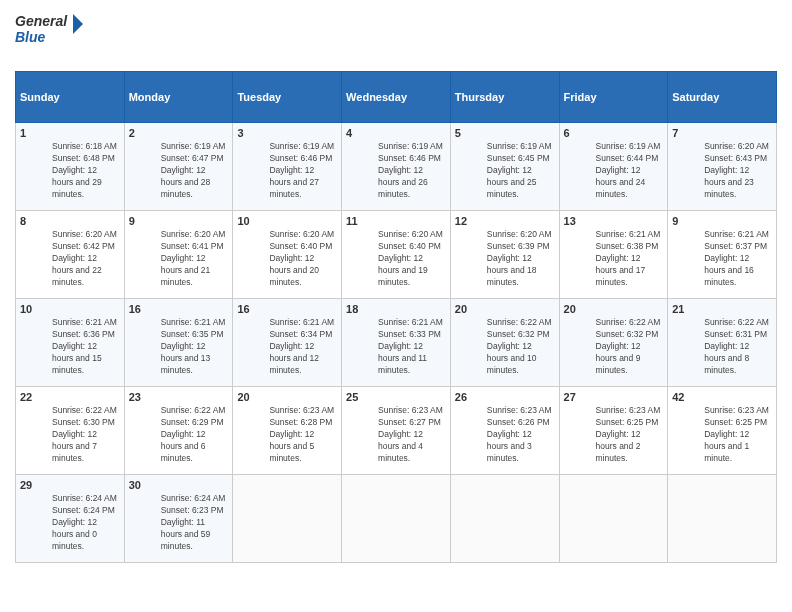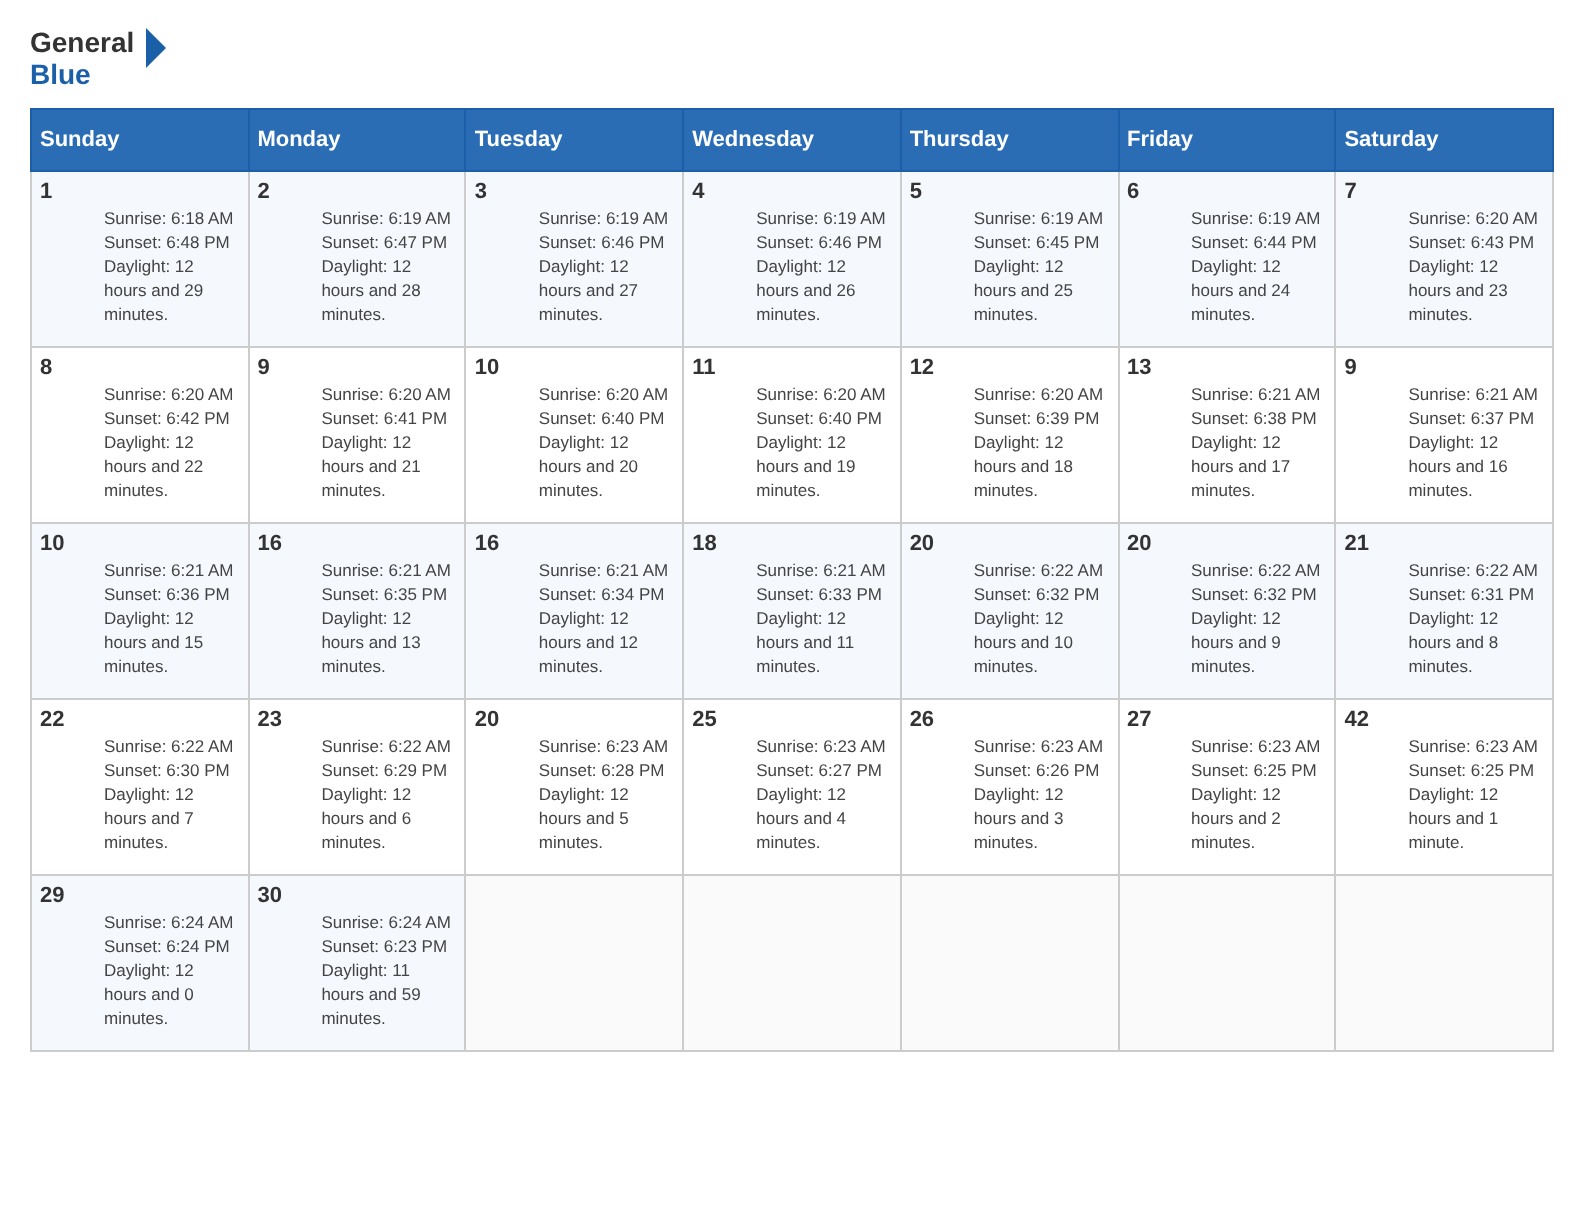--- a/index.html
+++ b/index.html
@@ -13,21 +13,22 @@
     .container {
       width: 792px;
       height: 612px;
       padding: 10px 15px;
       background: #fff;
     }
     .header {
       display: flex;
       justify-content: space-between;
       align-items: flex-start;
-      margin-bottom: 8px;
+      margin-bottom: 25px;
+      font-style: italic;
     }
     .logo {
       display: flex;
       align-items: center;
       gap: 4px;
     }
     .title-block {
       text-align: right;
     }
     .month-title {
@@ -40,21 +41,21 @@
       color: #555;
     }
     .calendar {
       width: 100%;
       border-collapse: collapse;
       font-size: 9.5px;
     }
     .calendar thead tr th {
       background: #2a6db5;
       color: #fff;
-      padding: 9px 4px;
+      padding: 19px 4px;
       text-align: left;
       font-size: 11px;
       font-weight: bold;
       border: 1px solid #1a5fa8;
     }
     .calendar tbody tr td {
       vertical-align: top;
       padding: 4px 4px;
       border: 1px solid #ccc;
       width: 113px;

